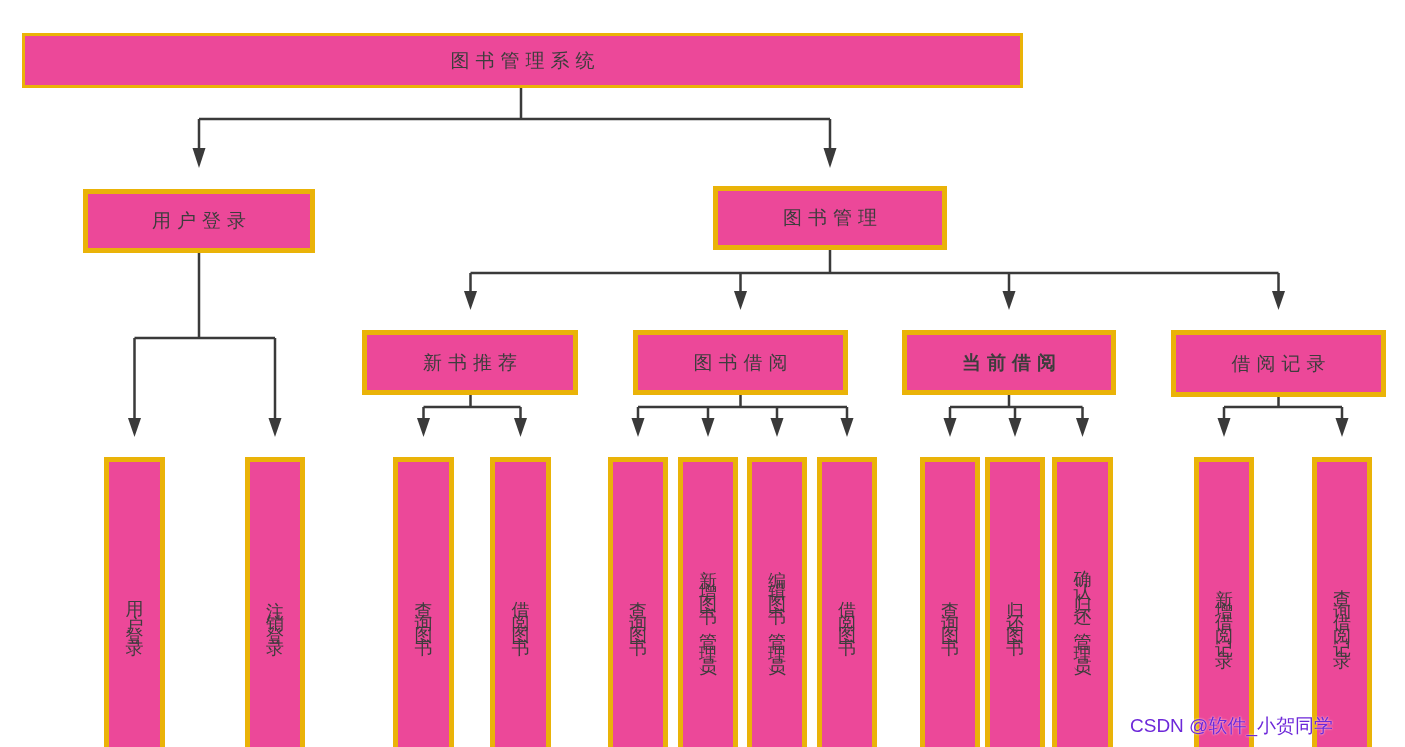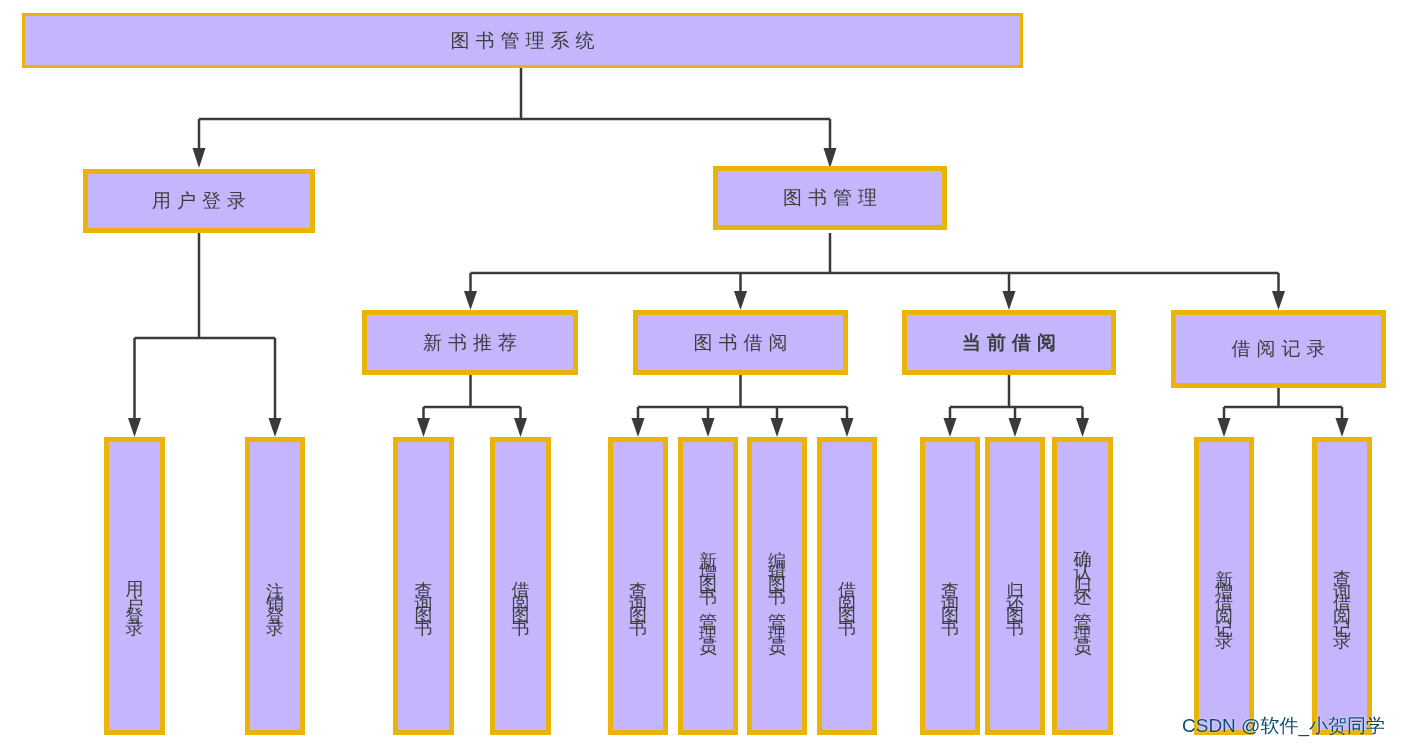--- a/index.html
+++ b/index.html
@@ -18,49 +18,50 @@
   #connectors {
     position: absolute;
     left: 0; top: 0;
     width: 1405px;
     height: 747px;
   }
   .node {
     position: absolute;
     box-sizing: border-box;
     border: 5px solid #eab308;
-    background: #c4b5fd;
+    background: #ec4899;
     display: flex;
     align-items: center;
     justify-content: center;
     color: #3d3d3d;
+    margin-top: 20px;
   }
   .hnode .node-label {
     font-size: 19px;
     letter-spacing: 6px;
     text-indent: 6px;
     white-space: nowrap;
   }
   .root-node { border-width: 3px; }
   .leaf .node-label {
     writing-mode: vertical-rl;
     text-orientation: mixed;
     font-size: 18px;
     line-height: 1;
     letter-spacing: 12.5px;
     margin-bottom: -12.5px;
     white-space: nowrap;
   }
   #watermark {
     position: absolute;
-    left: 1182px;
+    left: 1130px;
     top: 713px;
     width: 220px;
     font-size: 19px;
-    color: #0c4a6e;
+    color: #6d28d9;
     text-shadow: 0 0 2px #ffffff;
     white-space: nowrap;
     z-index: 10;
   }
 </style>
 </head>
 <body>
 
 <div id="canvas">
 
@@ -110,21 +111,21 @@
 
   <div class="node hnode" style="left:633px; top:310px; width:215px; height:65px;">
     <span class="node-label">图书借阅</span>
   </div>
   <div class="node hnode" style="left:362px; top:310px; width:216px; height:65px;">
     <span class="node-label">新书推荐</span>
   </div>
   <div class="node hnode" style="left:902px; top:310px; width:214px; height:65px;font-weight:bold;">
     <span class="node-label">当前借阅</span>
   </div>
-  <div class="node hnode" style="left:1171px; top:310px; width:215px; height:78px;">
+  <div class="node hnode" style="left:1171px; top:310px; width:215px; height:67px;">
     <span class="node-label">借阅记录</span>
   </div>
 
   <div class="node leaf" style="left:104px; top:437px; width:61px; height:298px;">
     <span class="node-label">用户登录</span>
   </div>
   <div class="node leaf" style="left:245px; top:437px; width:60px; height:298px;">
     <span class="node-label">注销登录</span>
   </div>
 

